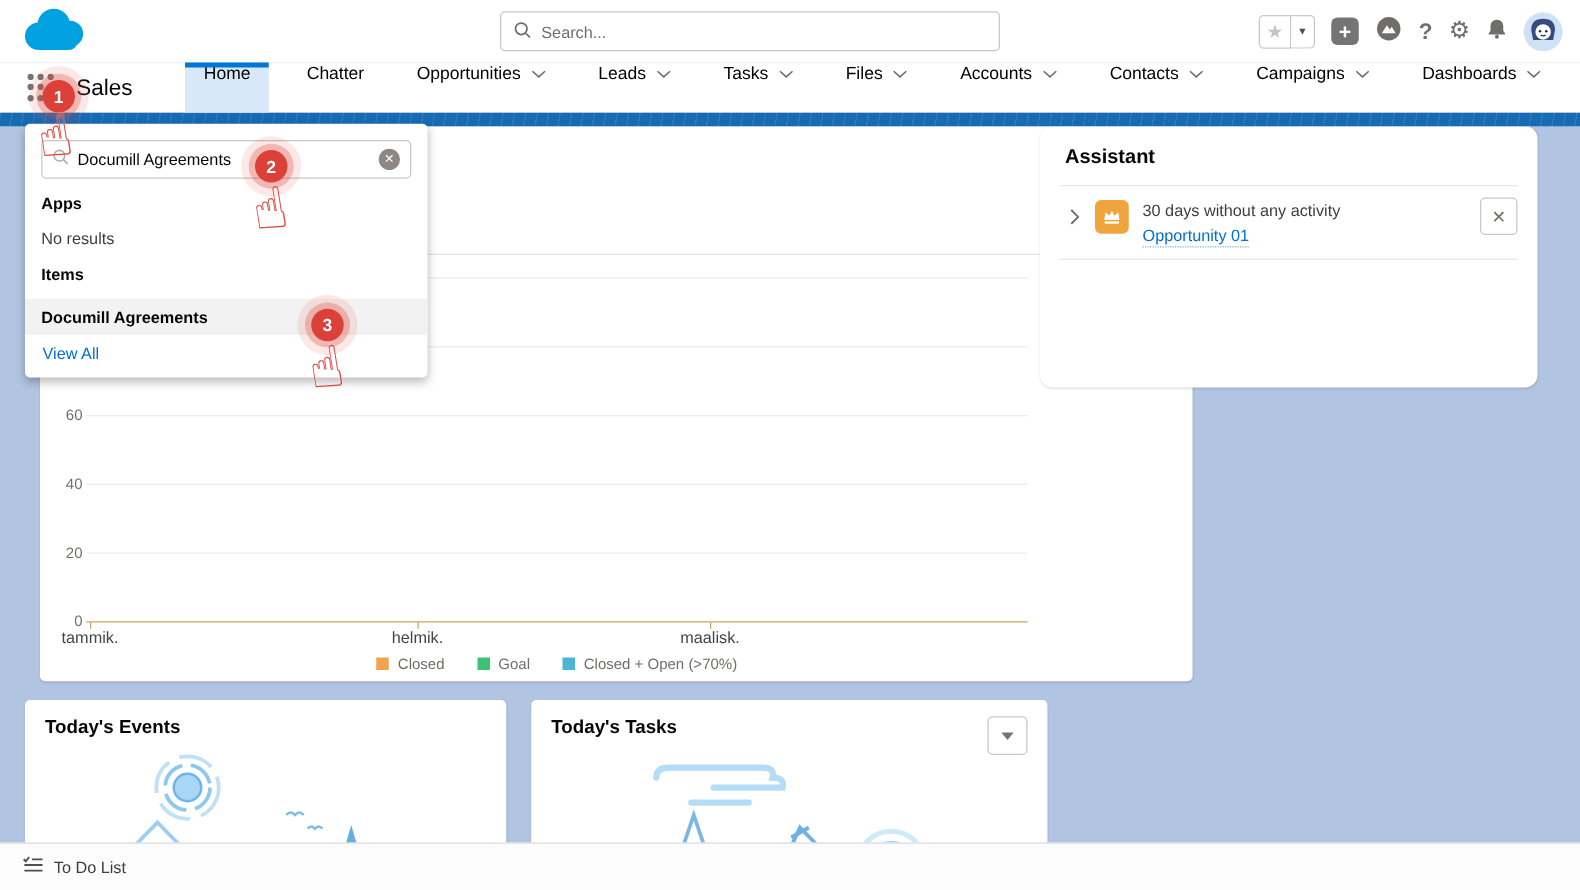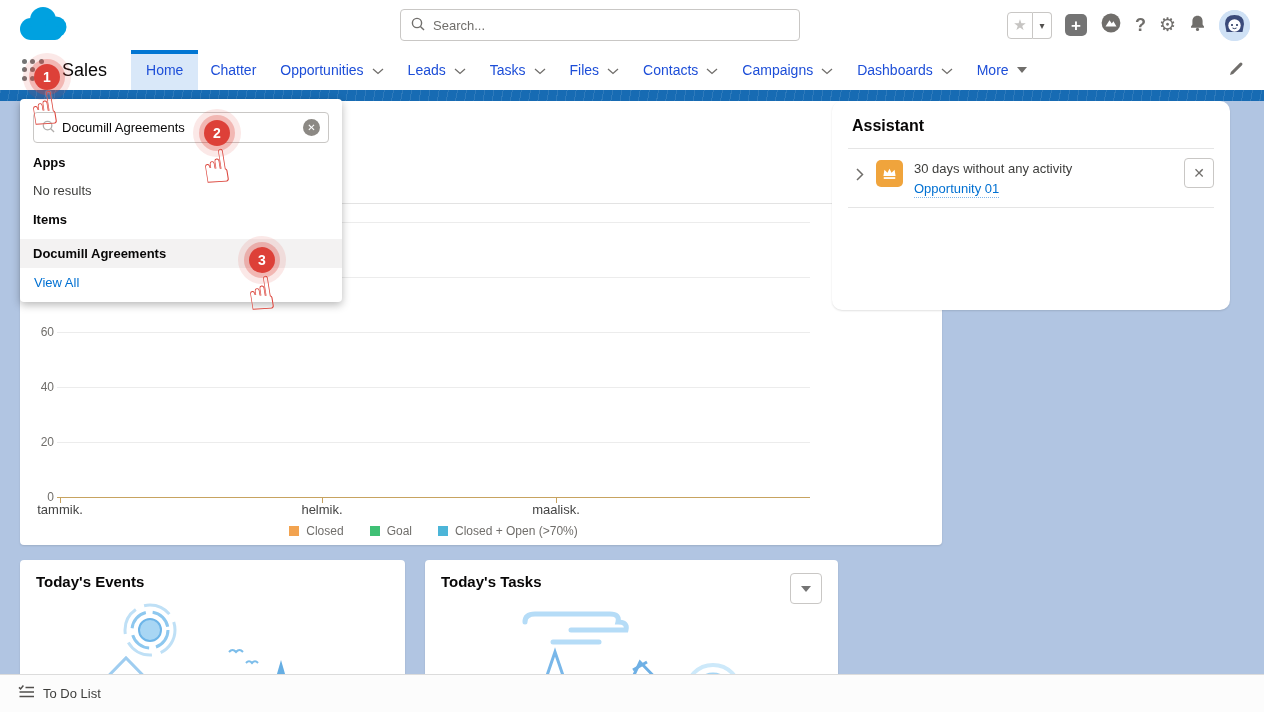--- a/index.html
+++ b/index.html
@@ -20,35 +20,35 @@
   .qmark { color:#706e6b; font-size:18px; font-weight:bold; }
   .gearglyph { color:#706e6b; font-size:19px; line-height:1; }
   .avatar { width:31px; height:31px; border-radius:50%; overflow:hidden; background:#cfe1f5; }
 
   
   .navbar { position:absolute; top:50px; left:0; width:1264px; height:40px; background:#fff; display:flex; align-items:center; z-index:4; }
   .waffle { width:26px; height:26px; margin-left:20px; display:grid; grid-template-columns:repeat(3,1fr); gap:3px; padding:2px; }
   .waffle span { width:5px; height:5px; border-radius:50%; background:#747474; }
   .appname { font-size:18px; color:#080707; margin-left:16px; }
   .tabs { display:flex; height:40px; align-items:stretch; margin-left:24px; }
-  .tab { display:flex; align-items:center; gap:8px; padding:0 12px; font-size:14px; color:#1d4ed8; position:relative; white-space:nowrap; }
+  .tab { display:flex; gap:8px; padding:0 12px; font-size:14px; color:#000000; position:relative; white-space:nowrap;margin-left:18px; }
   .tab.active { background:#d9e8f9; padding:0 15px; }
   .tab.active::before { content:""; position:absolute; top:0; left:0; right:0; height:4px; background:#0176d3; }
   .caret-filled { width:0; height:0; border-left:5px solid transparent; border-right:5px solid transparent; border-top:6px solid #706e6b; }
   .navpencil { margin-left:auto; margin-right:20px; }
 
   
   .bluestrip { position:absolute; top:90px; left:0; width:1264px; height:11px; background:#176bb3;
     background-image:repeating-linear-gradient(100deg, rgba(255,255,255,.10) 0 1px, transparent 1px 9px); z-index:3; }
 
   
   .card { position:absolute; background:#fff; border-radius:4px; box-shadow:0 1px 2px rgba(0,0,0,.12); }
 
   
-  .perfcard { left:20px; top:101px; width:922px; height:444px; z-index:1; }
+  .perfcard { left:32px; top:101px; width:922px; height:444px; z-index:1; }
   .refreshbtn { position:absolute; right:13px; top:36px; width:30px; height:30px; border:1px solid #dddbda; border-radius:4px; background:#fff; display:flex; align-items:center; justify-content:center; }
   .perfdivider { position:absolute; left:0; top:102px; width:818px; height:1px; background:#e3e3e3; }
   .gridline { position:absolute; left:37px; width:753px; height:1px; background:#ececec; }
   .axisline { position:absolute; left:37px; top:396px; width:753px; height:1px; background:#c7a360; }
   .xtickmark { position:absolute; top:397px; width:1px; height:5px; background:#c7a360; }
   .ytick { position:absolute; left:8px; width:26px; text-align:right; font-size:12px; color:#706e6b; }
   .xlabel { position:absolute; top:401px; width:90px; text-align:center; font-size:13px; color:#444; }
   .legend { position:absolute; left:37px; top:423px; width:753px; display:flex; justify-content:center; gap:26px; }
   .legenditem { display:flex; align-items:center; gap:7px; font-size:12px; color:#706e6b; }
   .swatch { width:10px; height:10px; }
@@ -195,20 +195,26 @@
             </svg></span>
         </div>
       <div class="tab">
           <span>Tasks</span>
           <span><svg width="12" height="7" viewBox="0 0 12 7">
               <path d="M1 1 L6 5.5 L11 1" fill="none" stroke="#706e6b" stroke-width="1.3"></path>
             </svg></span>
         </div>
       <div class="tab">
           <span>Files</span>
+          <span><svg width="12" height="7" viewBox="0 0 12 7">
+              <path d="M1 1 L6 5.5 L11 1" fill="none" stroke="#706e6b" stroke-width="1.3"></path>
+            </svg></span>
+        </div>
+      <div class="tab">
+          <span>Accounts</span>
           <span><svg width="12" height="7" viewBox="0 0 12 7">
               <path d="M1 1 L6 5.5 L11 1" fill="none" stroke="#706e6b" stroke-width="1.3"></path>
             </svg></span>
         </div>
       <div class="tab">
           <span>Contacts</span>
           <span><svg width="12" height="7" viewBox="0 0 12 7">
               <path d="M1 1 L6 5.5 L11 1" fill="none" stroke="#706e6b" stroke-width="1.3"></path>
             </svg></span>
         </div>

